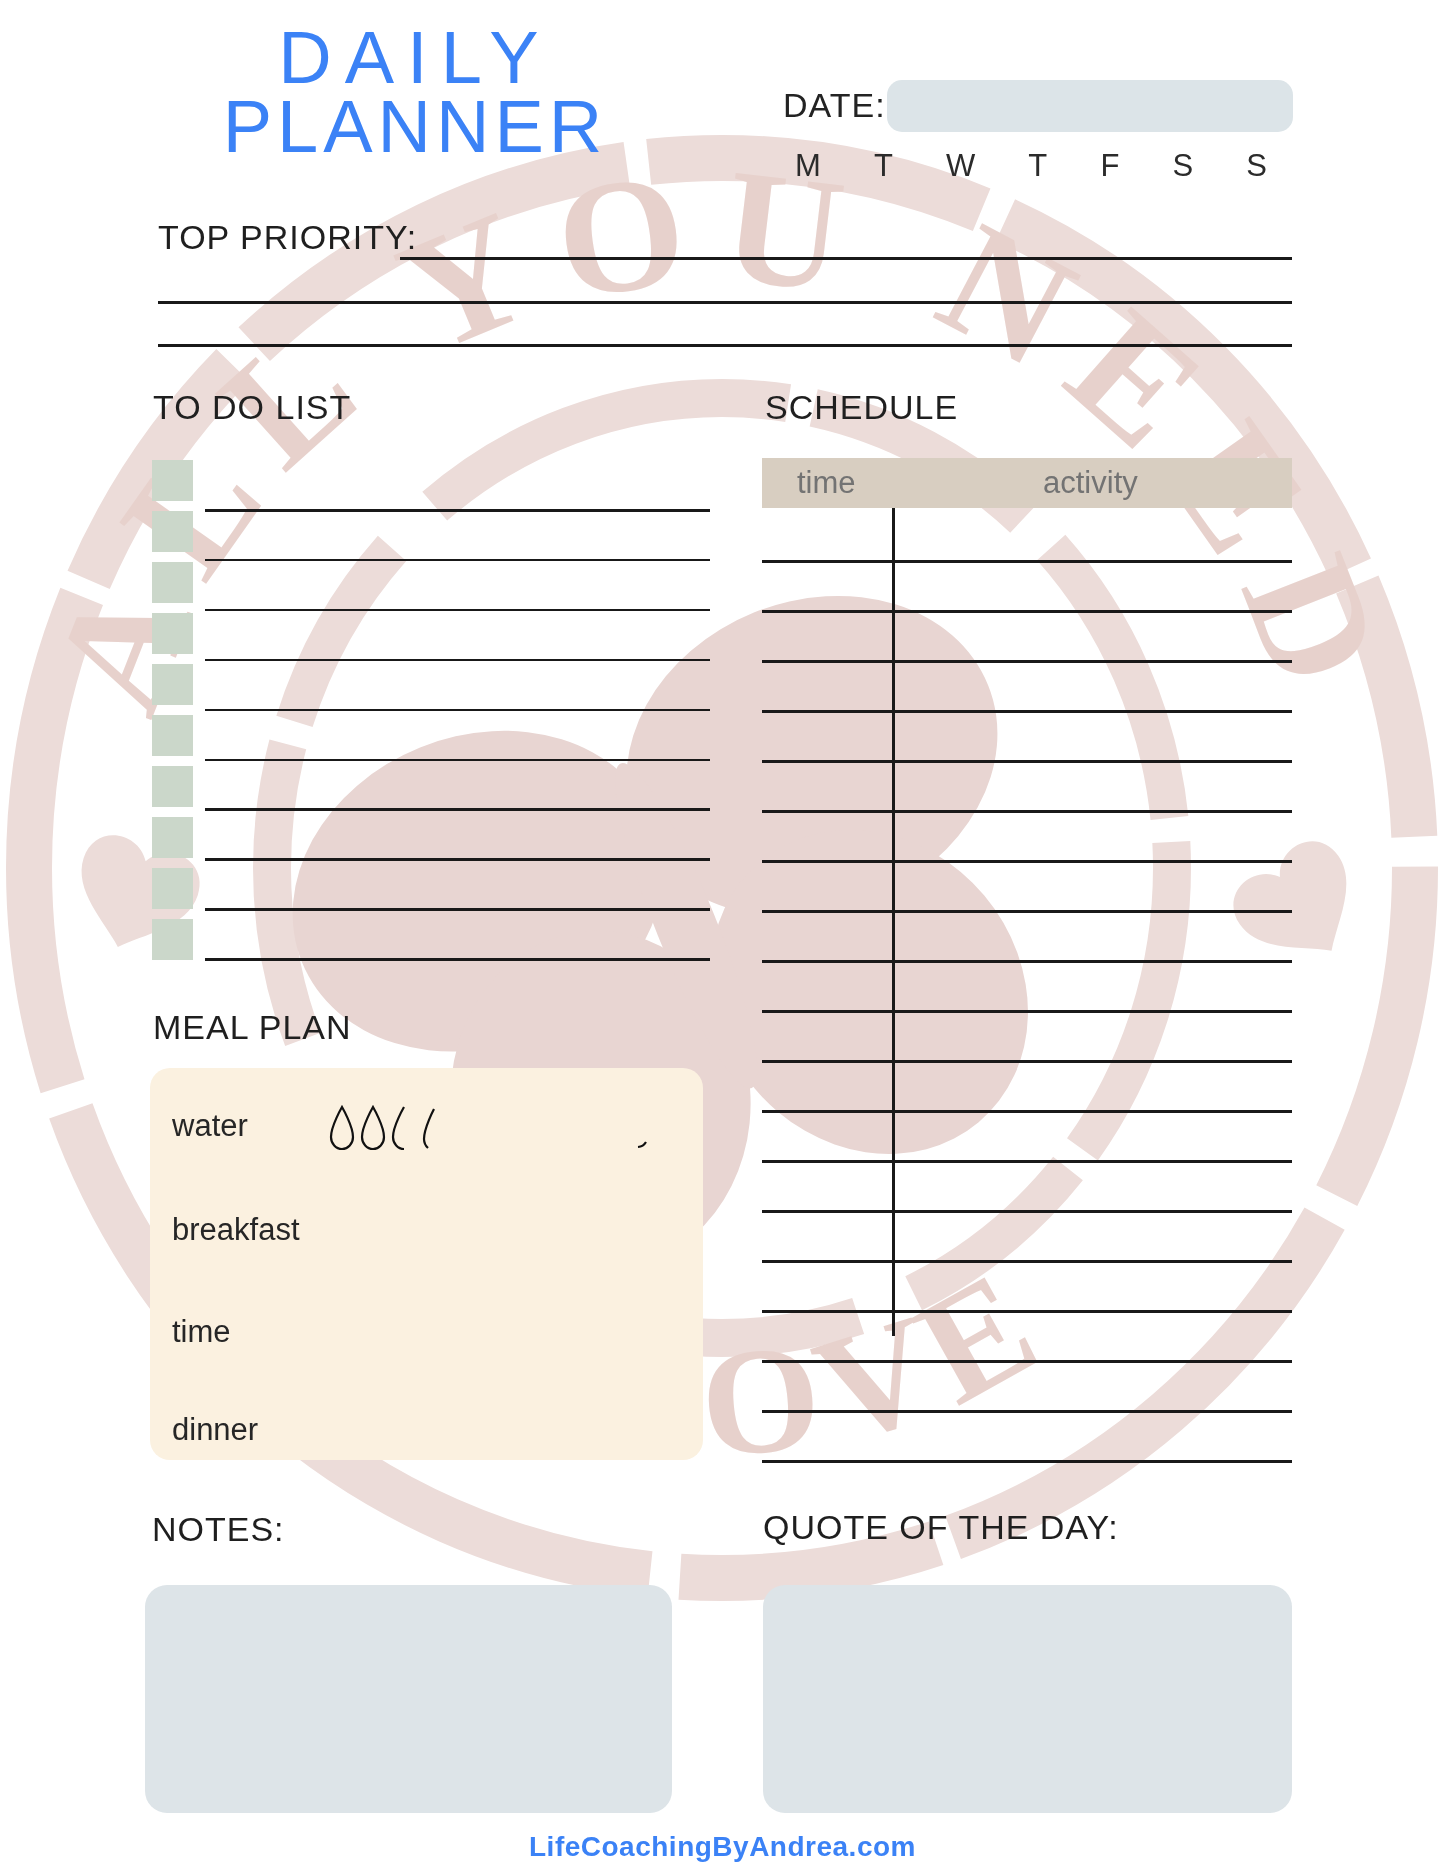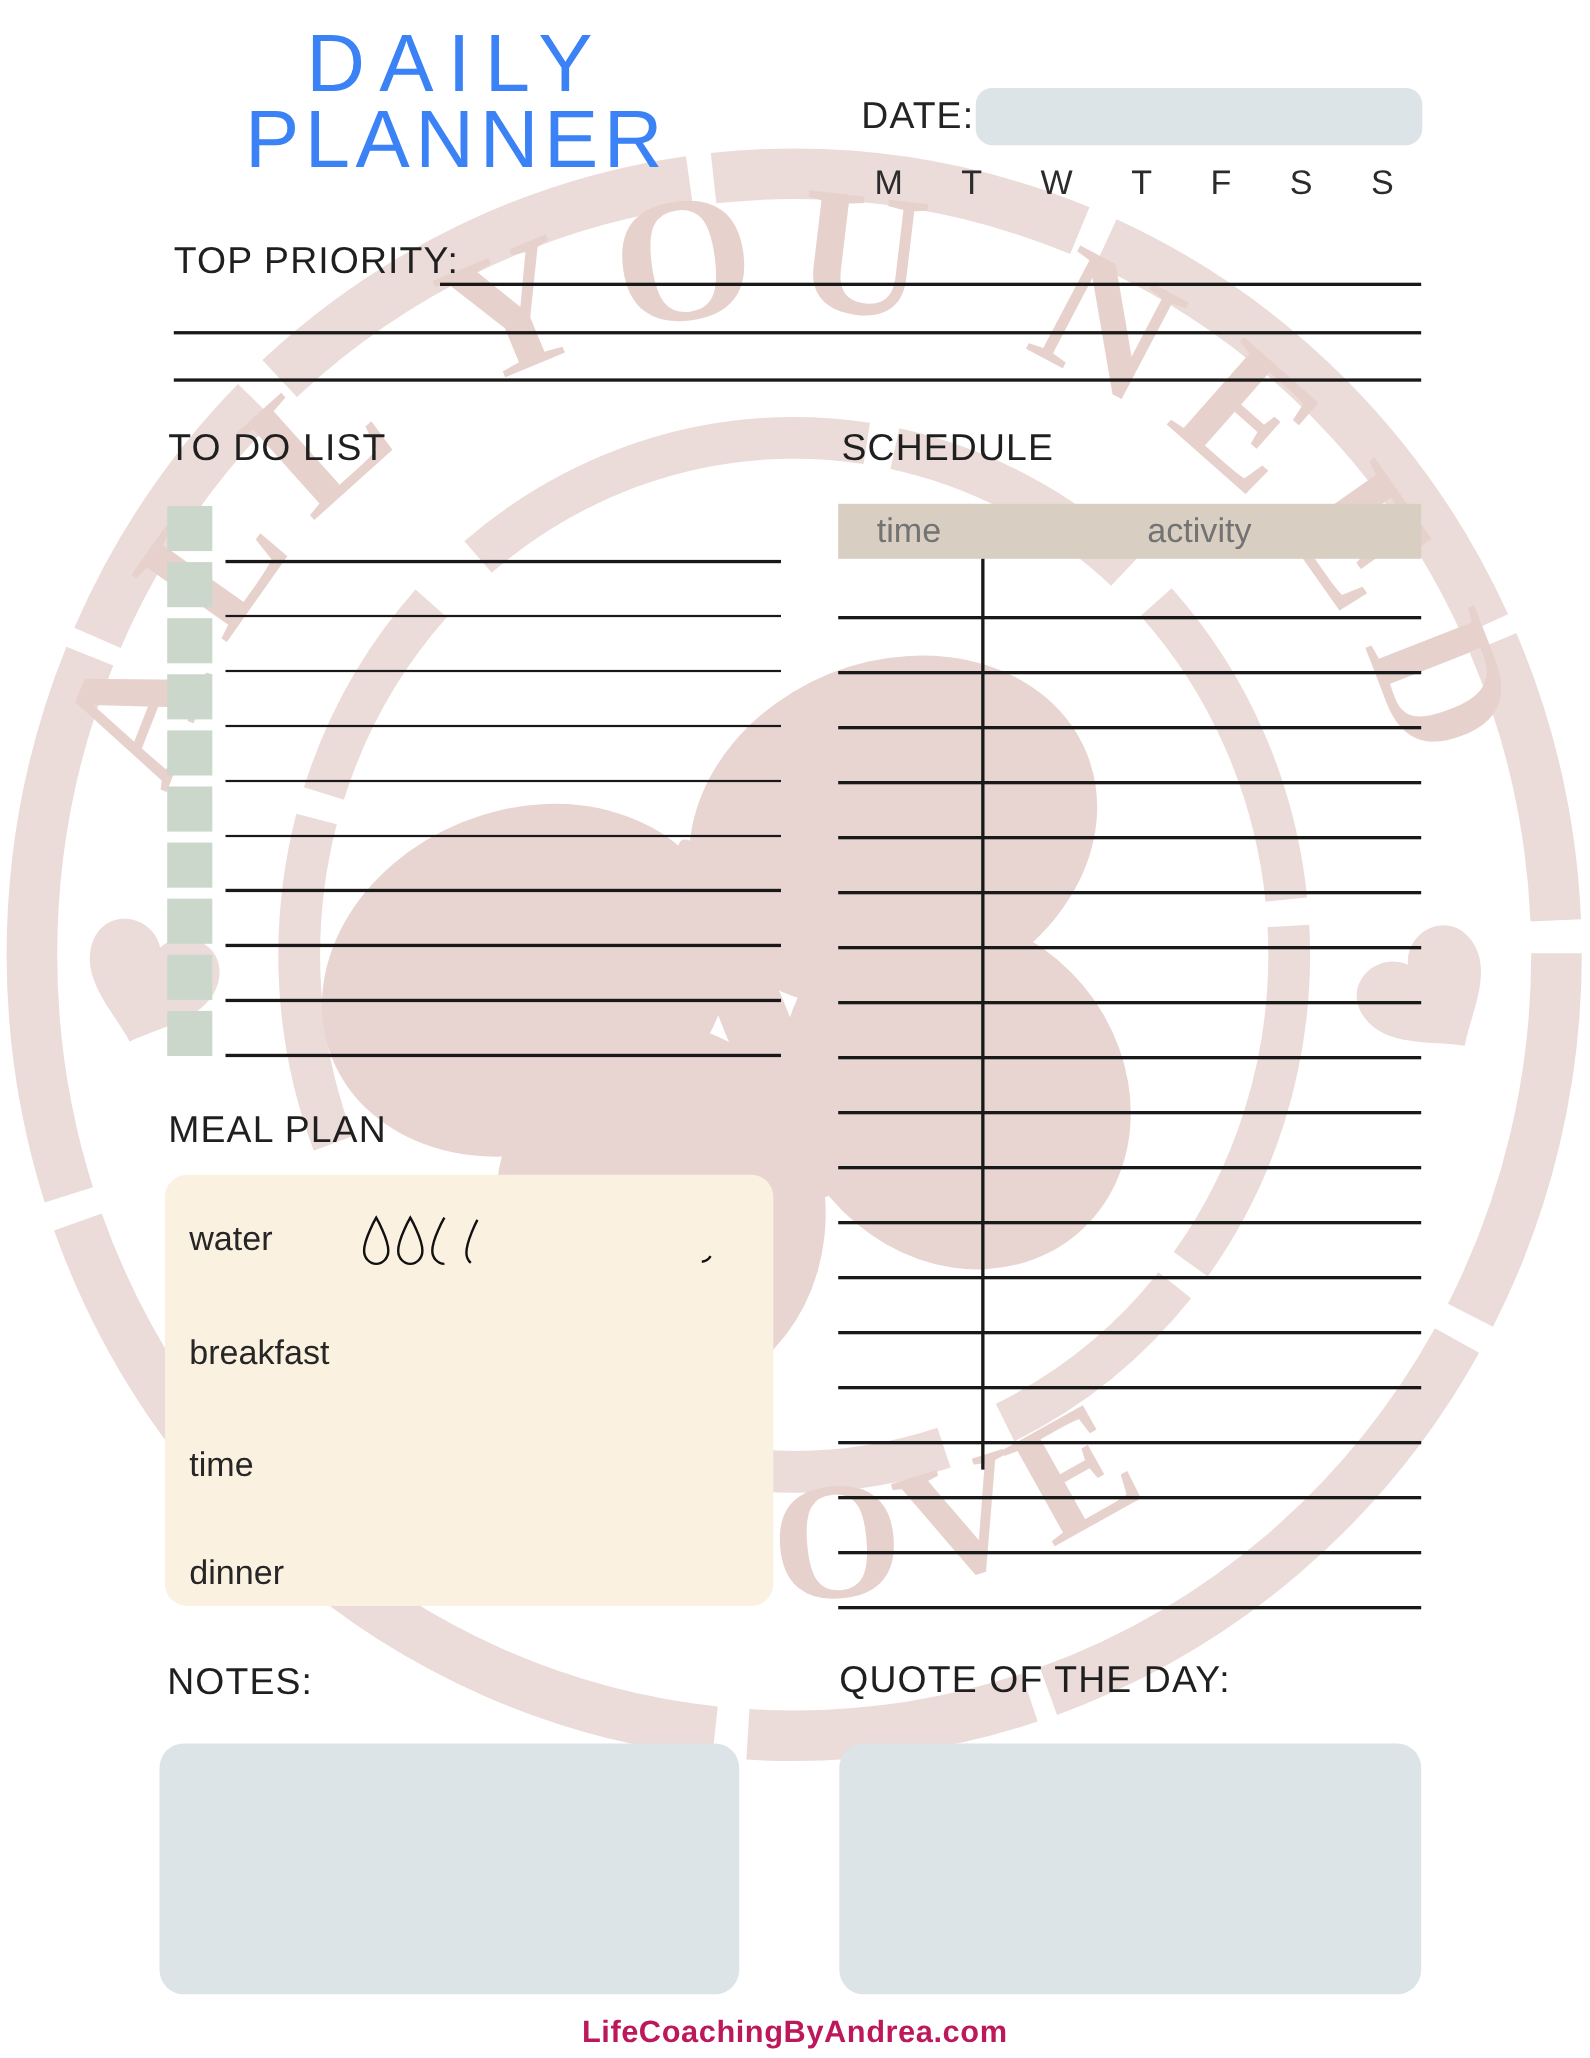--- a/index.html
+++ b/index.html
@@ -39,21 +39,21 @@
   
   .meal-box{position:absolute;left:150px;top:1068px;width:553px;height:392px;border-radius:20px;background:#fbf1e0;}
   .meal-label{position:absolute;left:172px;font-size:31px;color:#262626;}
   .water-icons{position:absolute;left:328px;top:1104px;width:340px;height:52px;}
   
   .note-box{position:absolute;top:1585px;height:228px;border-radius:22px;background:#dde4e8;}
   .note-box.left{left:145px;width:527px;}
   .note-box.right{left:763px;width:529px;}
   
   .footer{position:absolute;left:0;top:1831px;width:1445px;text-align:center;
-    font-size:28px;font-weight:bold;color:#be185d;letter-spacing:0.5px;}
+    font-size:28px;font-weight:bold;color:#3b82f6;letter-spacing:0.5px;}
   
   .watermark{position:absolute;left:0;top:0;width:1445px;height:1871px;
     mix-blend-mode:multiply;pointer-events:none;}
   .content{position:relative;z-index:1;}
 </style>
 </head>
 <body>
 
 <div class="page">
 

